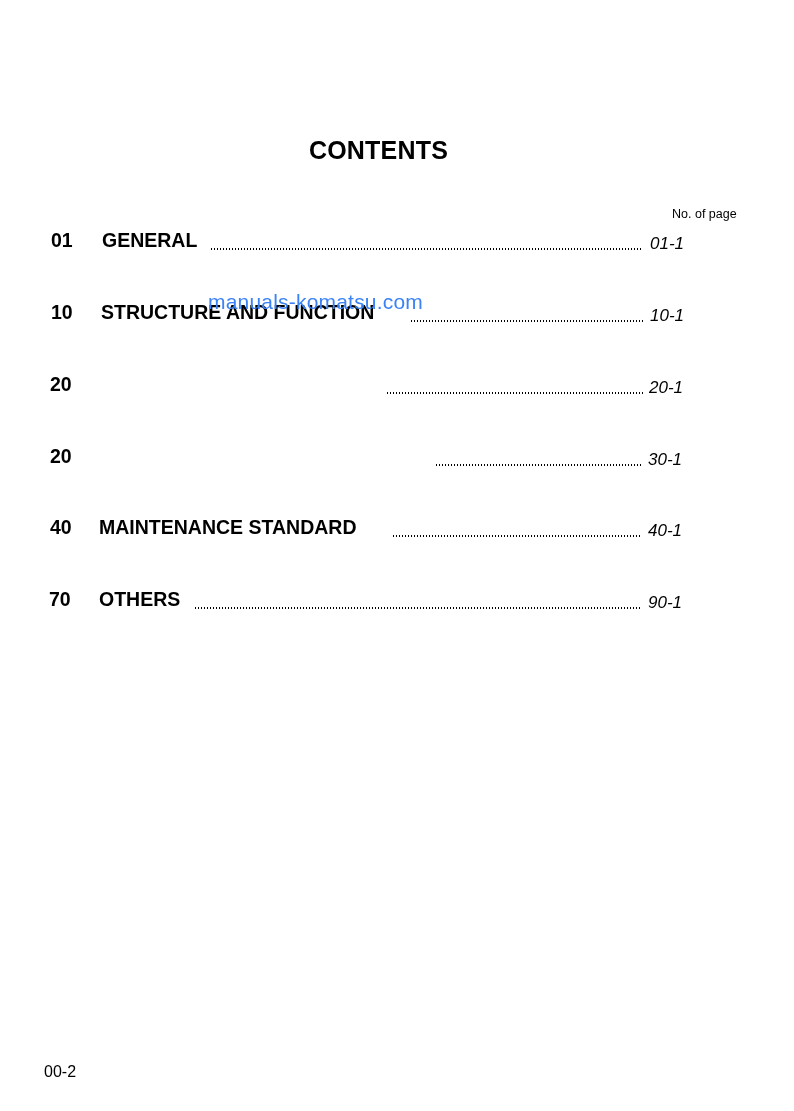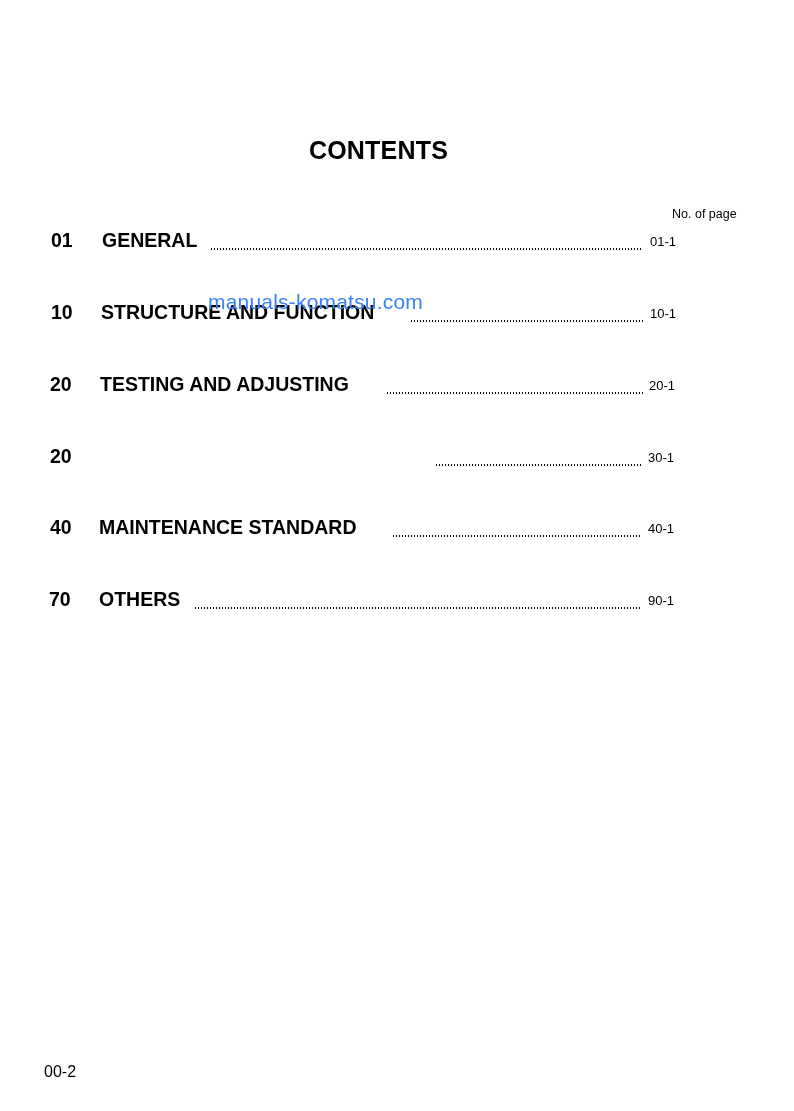--- a/index.html
+++ b/index.html
@@ -19,21 +19,21 @@
       font-weight: bold; font-size: 19.5px;
     }
     .row .num { position: absolute; top: 0; }
     .row .lbl { position: absolute; top: 0; white-space: nowrap; text-align: center; }
     .row .dots {
       position: absolute; bottom: 5px; height: 2px;
       background-image: radial-gradient(circle, #000 0.7px, transparent 0.9px);
       background-size: 3px 2px; background-repeat: repeat-x;
     }
     .row .pg {
-      position: absolute; top: 5px; font-weight: normal; font-size: 13px;
+      position: absolute; top: 5px; font-weight: normal; font-size: 17px; font-style: italic;
     }
     .watermark {
       position: absolute; left: 208px; top: 290px; font-size: 21px;
       color: #3b82f6; font-weight: normal; letter-spacing: 0.2px;
     }
     .footer {
       position: absolute; left: 44px; top: 1063px; font-size: 16px; text-align: right;
     }
   </style>
 </head>
@@ -51,21 +51,20 @@
 
 <div class="row" style="top:301px">
   <span class="num" style="left:51px">10</span>
   <span class="lbl" style="left:101px">STRUCTURE AND FUNCTION</span>
   <span class="dots" style="left:410px; width:233px"></span>
   <span class="pg" style="left:650px">10-1</span>
 </div>
 
 <div class="row" style="top:373px">
   <span class="num" style="left:50px">20</span>
-  <span class="lbl" style="left:100px">TESTING AND ADJUSTING</span>
   <span class="dots" style="left:386px; width:257px"></span>
   <span class="pg" style="left:649px">20-1</span>
 </div>
 
 <div class="row" style="top:445px">
   <span class="num" style="left:50px">20</span>
   <span class="dots" style="left:435px; width:208px"></span>
   <span class="pg" style="left:648px">30-1</span>
 </div>
 

